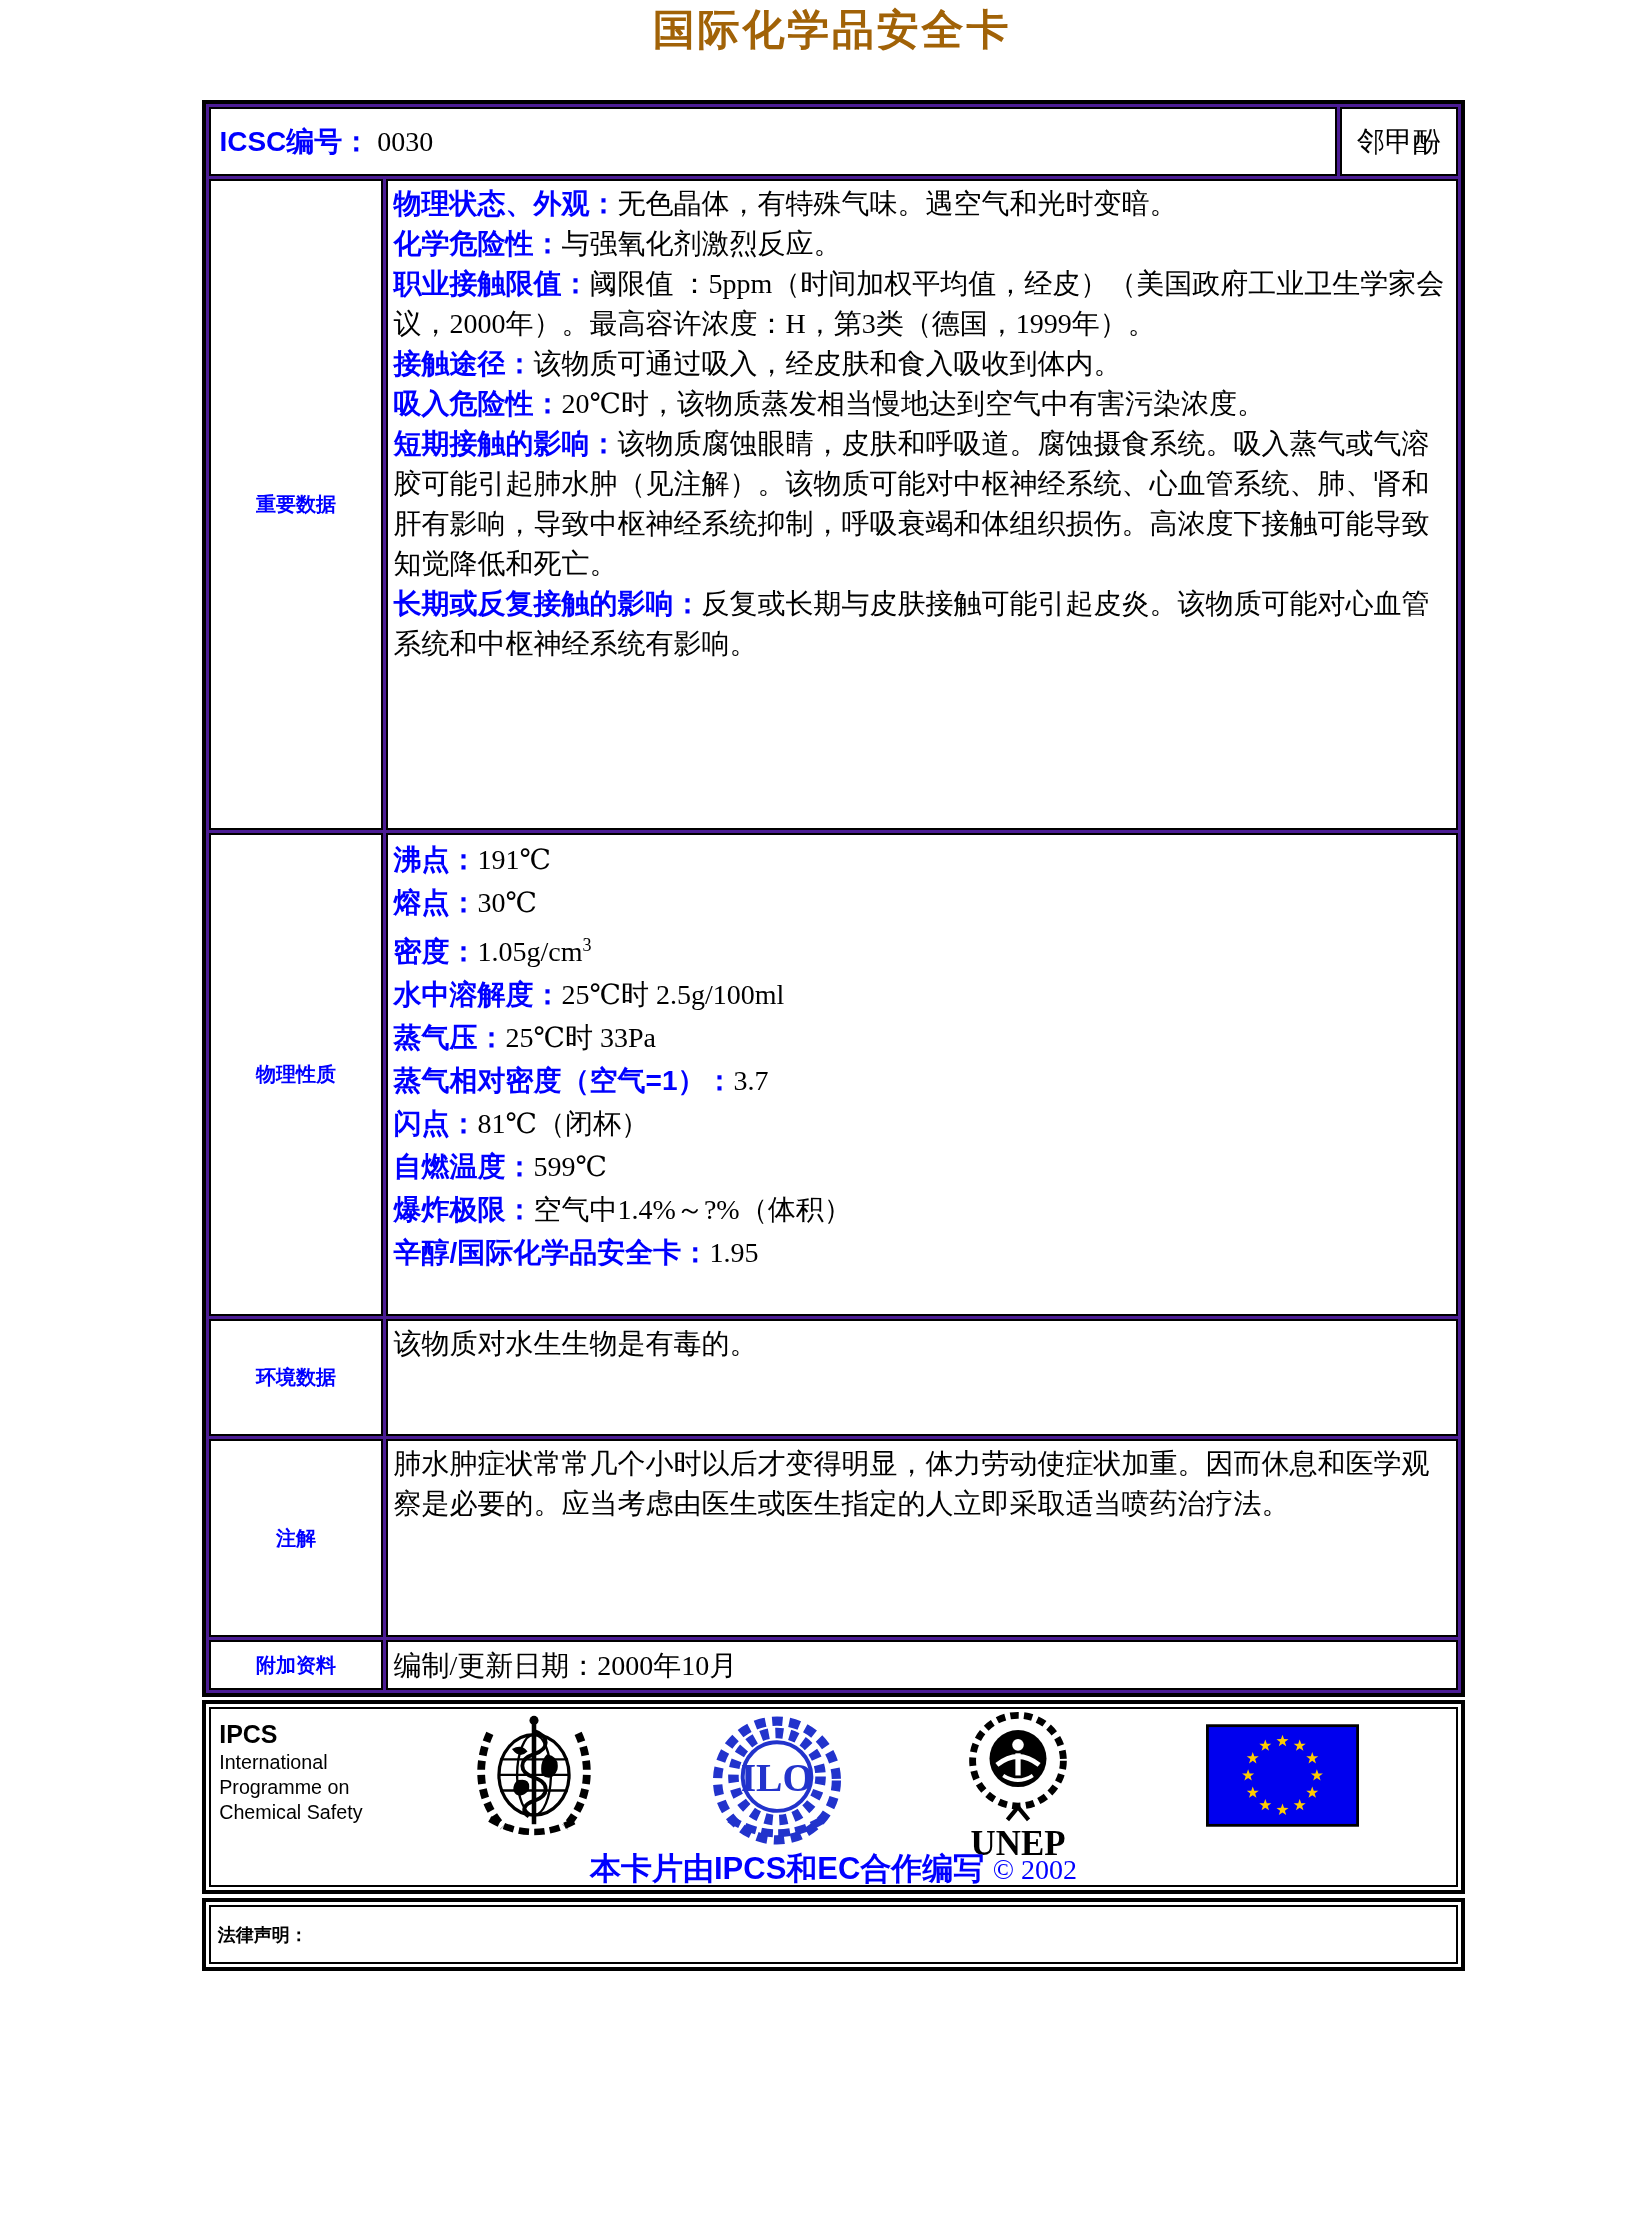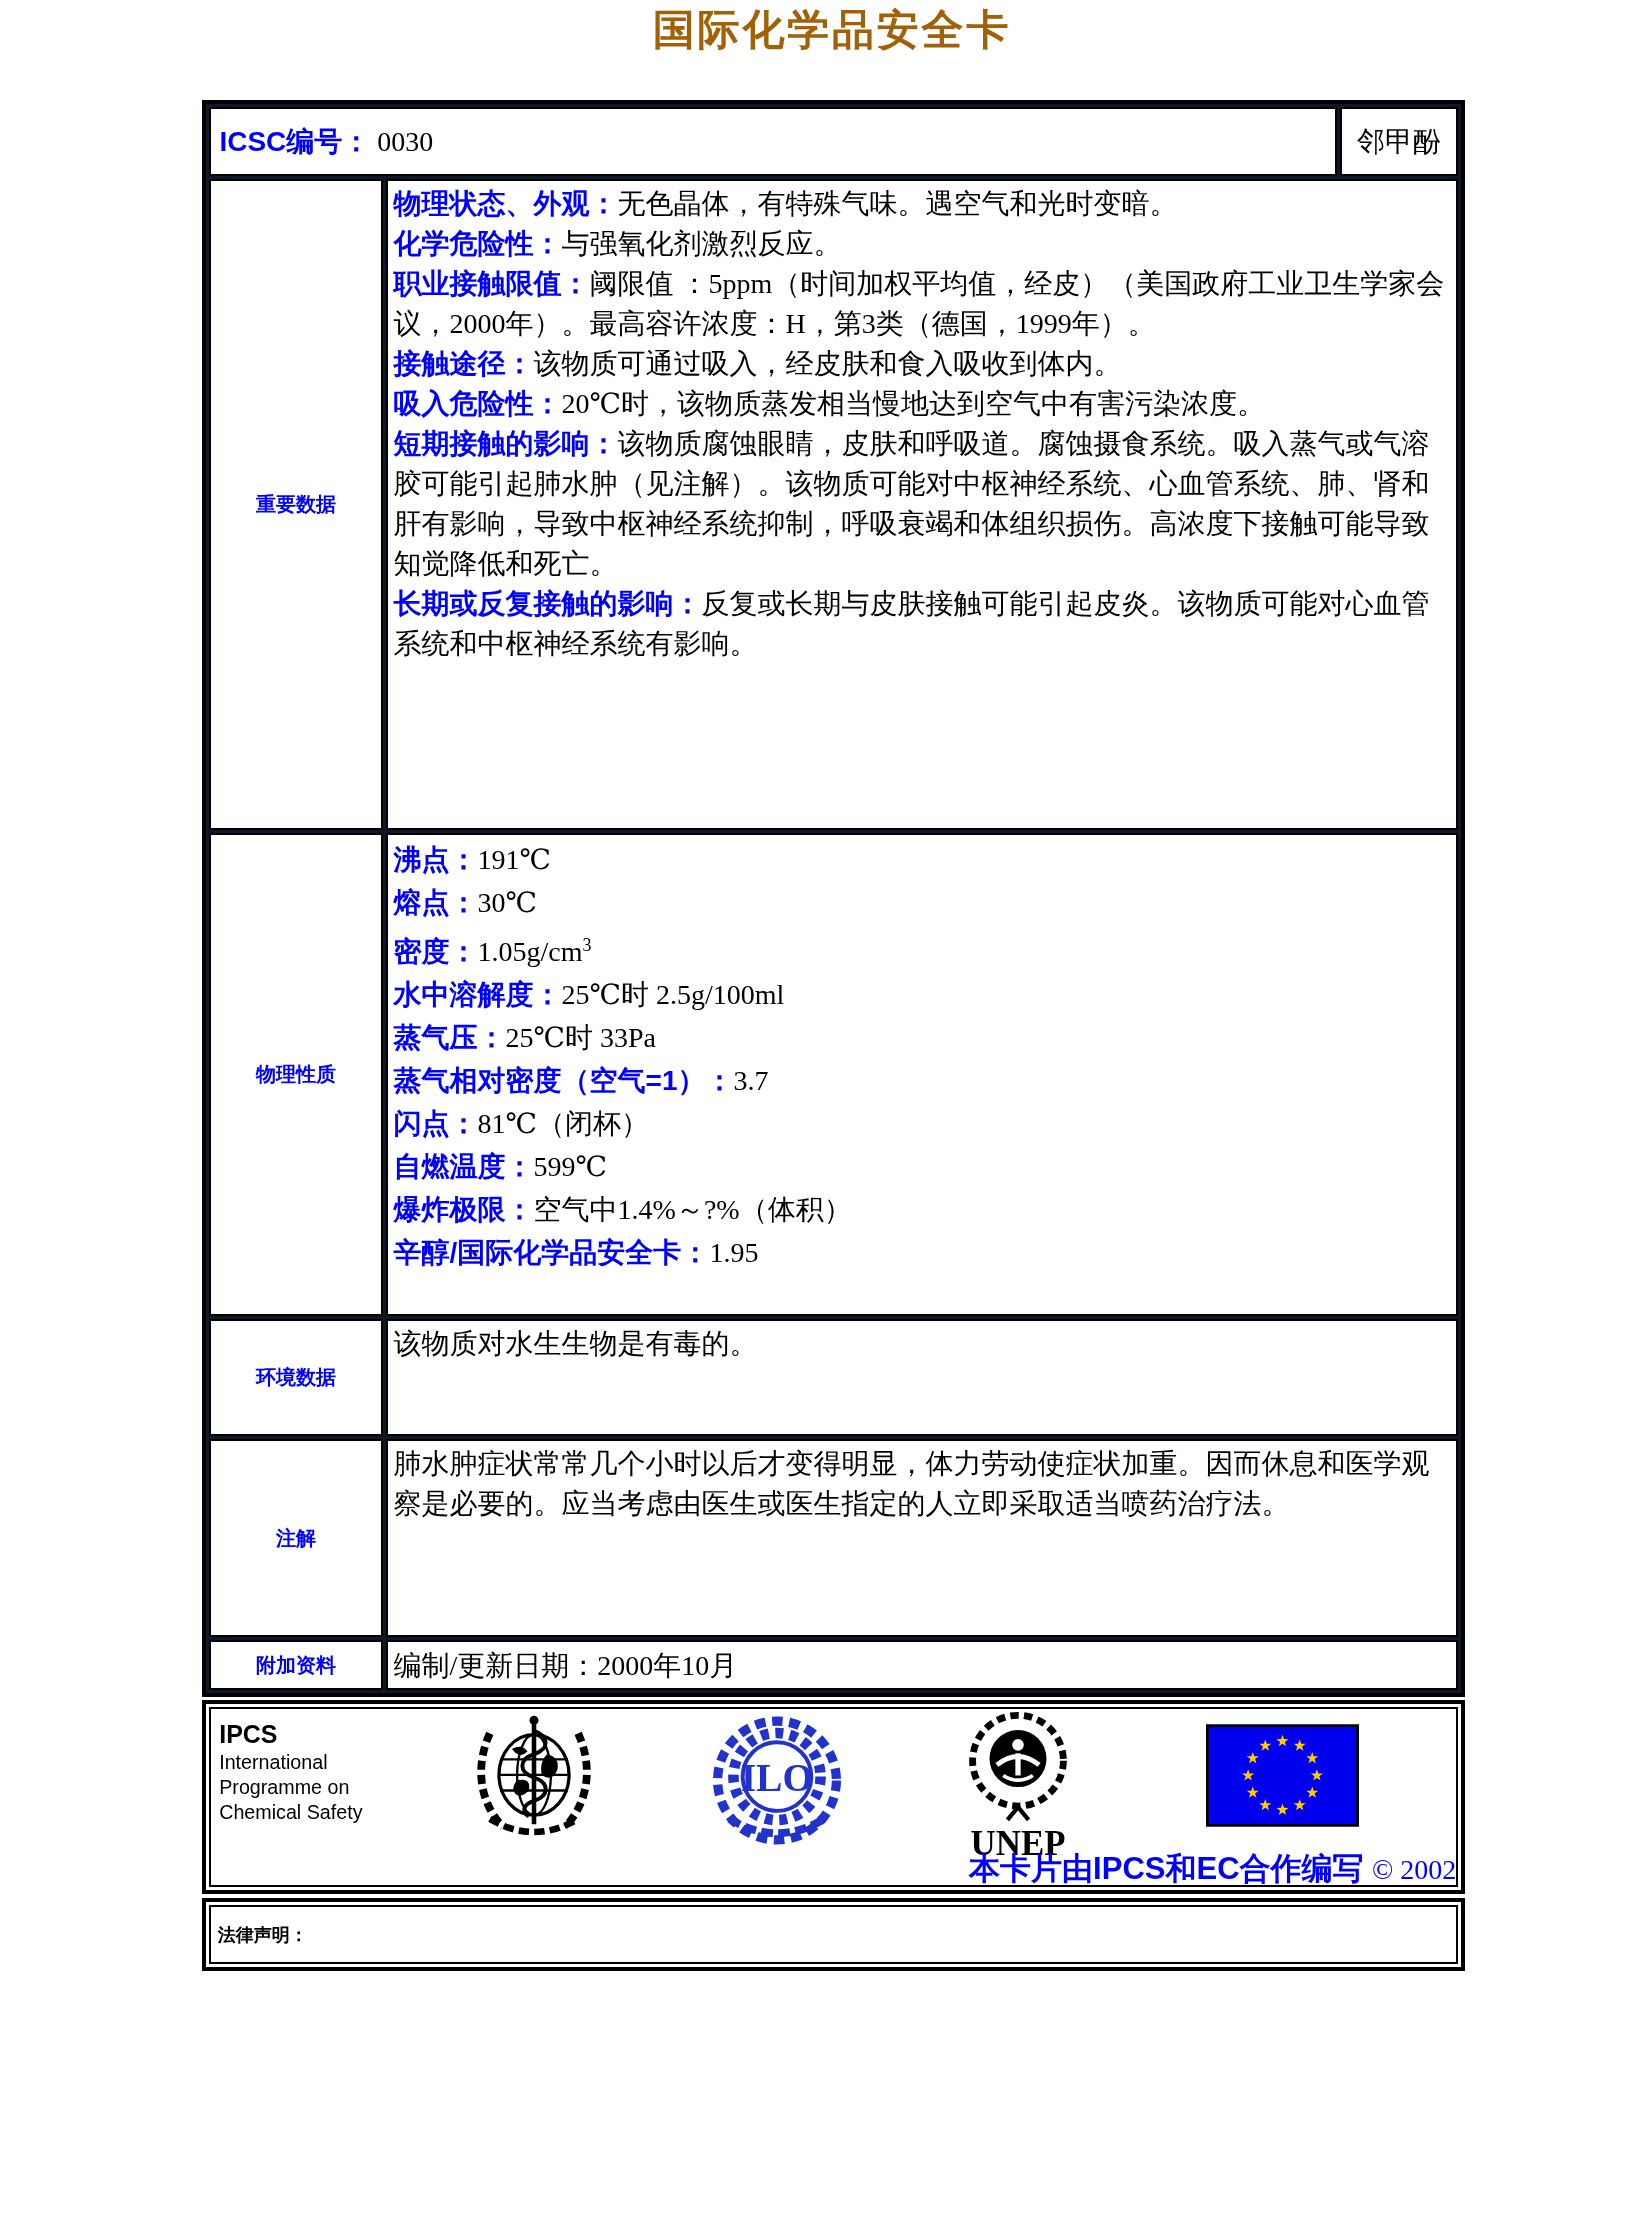--- a/index.html
+++ b/index.html
@@ -3,21 +3,21 @@
 <meta charset="utf-8">
 <style>
   html,body{margin:0;padding:0;background:#fff;}
   .page{position:relative;width:1649px;height:2239px;background:#fff;overflow:hidden;
         font-family:"Liberation Serif","DejaVu Serif",serif;color:#000;}
   .title{position:absolute;left:200px;top:7px;width:1264px;text-align:center;
          font-size:42px;line-height:46px;font-weight:bold;color:#a16207;
          font-family:"Liberation Serif","DejaVu Serif",serif;letter-spacing:2.8px;}
   table.main{position:absolute;left:202px;top:100px;width:1263px;
              border:4.2px solid #000;border-collapse:separate;border-spacing:3.5px;
-             table-layout:fixed;background:#0f172a;}
+             table-layout:fixed;background:#4c1d95;}
   table.main td{border:2.8px solid #000;box-sizing:border-box;background:#fff;}
   td.hd{height:69px;vertical-align:middle;font-size:28px;padding:0 8.4px;}
   td.name-cell{text-align:center;padding:0 2.8px;}
   td.side{color:#0000FF;font-weight:bold;text-align:center;vertical-align:middle;
           font-size:20px;font-family:"Liberation Sans","DejaVu Sans",sans-serif;}
   td.content{vertical-align:top;padding:2.8px 7px 2.8px 5.6px;font-size:28px;line-height:40px;}
   tr.r-imp td{height:651px;}
   tr.r-phy td{height:483px;}
   tr.r-phy td.content{line-height:43px;}
   tr.r-env td{height:117px;}
@@ -36,21 +36,21 @@
   .legal-in{display:flex;align-items:center;padding-left:7px;font-size:18px;}
   .ipcs-block{position:absolute;left:8.4px;top:9.8px;
               font-family:"Liberation Sans","DejaVu Sans",sans-serif;color:#000;}
   .ipcs-title{font-size:25px;font-weight:bold;line-height:31px;}
   .ipcs-line{font-size:19.7px;line-height:25px;}
   .logo{position:absolute;}
   .who-logo{left:258px;top:1.4px;}
   .ilo-logo{left:500px;top:4.2px;}
   .unep-logo{left:750px;top:1.4px;}
   .eu-flag{left:995px;top:15.5px;}
-  .caption{position:absolute;left:0;top:139px;width:100%;text-align:right;color:#0000FF;}
+  .caption{position:absolute;left:0;top:139px;width:100%;text-align:center;color:#0000FF;}
   .caption .cap-main{font-size:31px;font-weight:bold;
                      font-family:"Liberation Sans","DejaVu Sans",sans-serif;}
   .caption .cap-copy{font-size:28px;font-family:"Liberation Serif","DejaVu Serif",serif;margin-left:8.4px;}
 </style>
 </head>
 <body>
 
 <div class="page">
 
   <div class="title">国际化学品安全卡</div>

